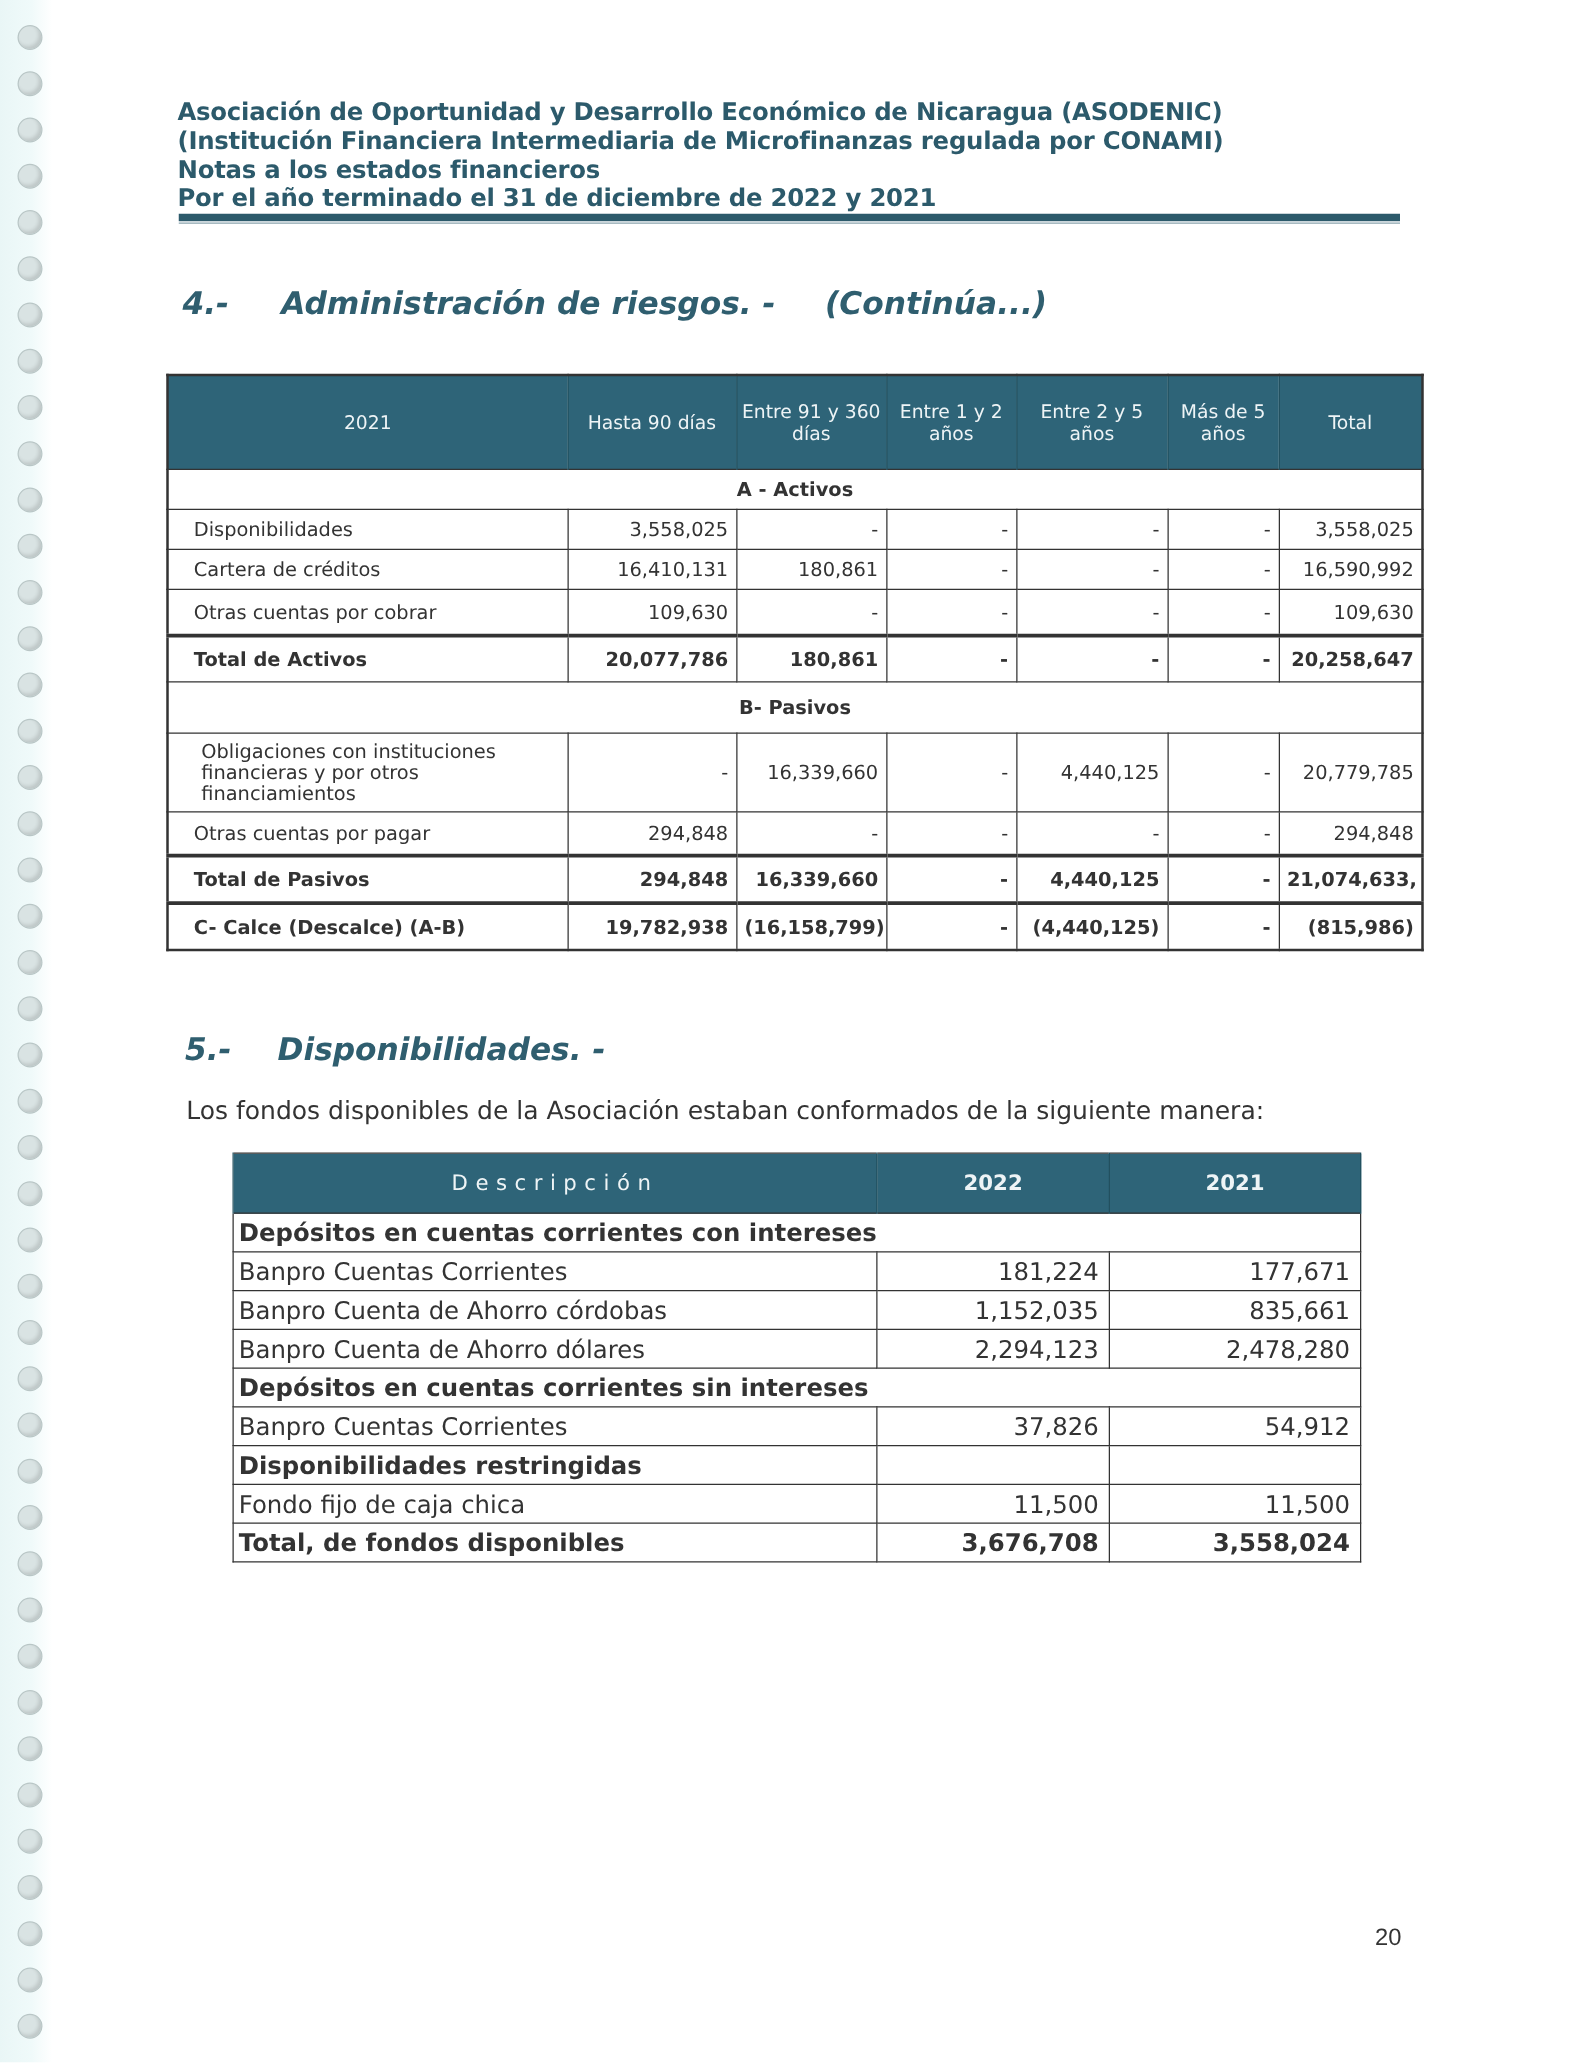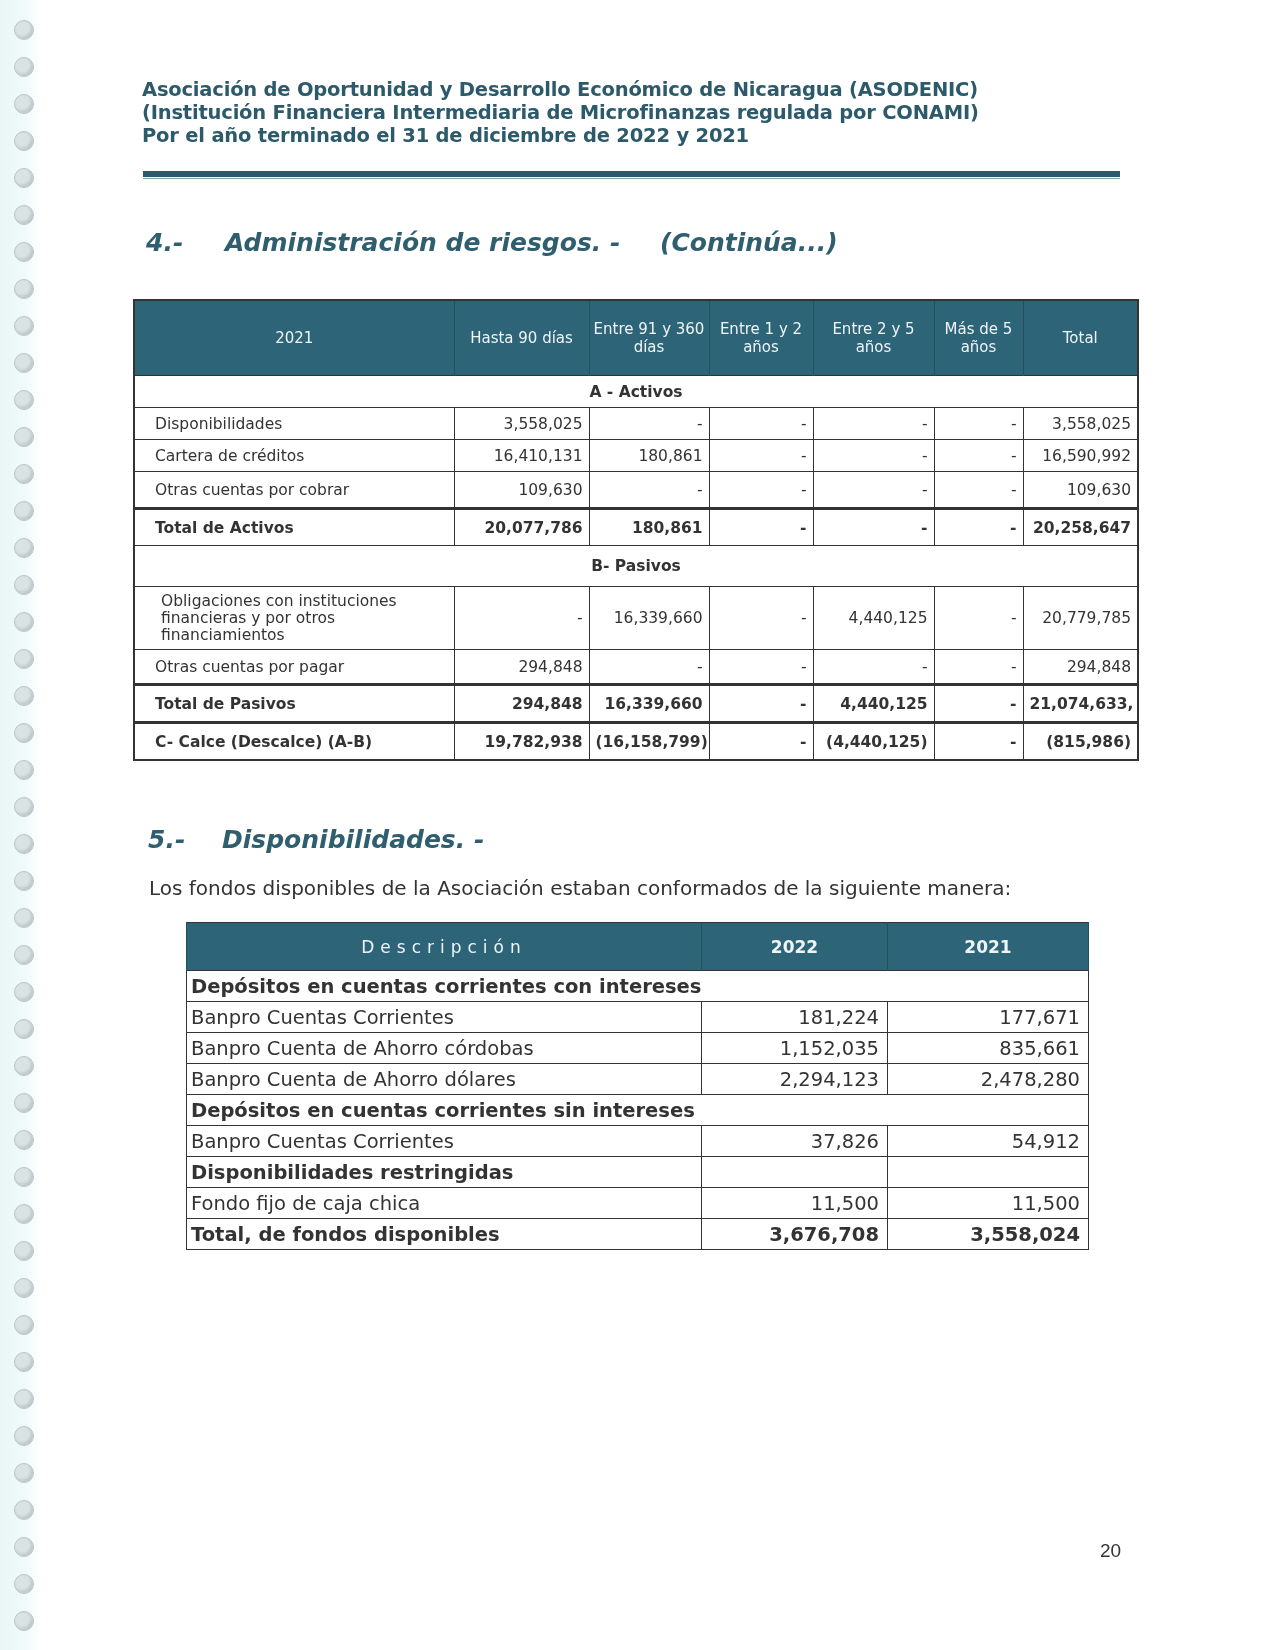--- a/index.html
+++ b/index.html
@@ -123,20 +123,21 @@
     <div class="ring" style="top: 1463px;"></div>
     <div class="ring" style="top: 1500px;"></div>
     <div class="ring" style="top: 1537px;"></div>
     <div class="ring" style="top: 1574px;"></div>
     <div class="ring" style="top: 1611px;"></div>
   </div>
 
 <div class="hdr-block">
   <div class="hdr-line">Asociación de Oportunidad y Desarrollo Económico de Nicaragua (ASODENIC)</div>
   <div class="hdr-line">(Institución Financiera Intermediaria de Microfinanzas regulada por CONAMI)</div>
+  <div class="hdr-line">Notas a los estados financieros</div>
   <div class="hdr-line">Por el año terminado el 31 de diciembre de 2022 y 2021</div>
 </div>
 <div class="hdr-rule"></div>
 <div class="hdr-rule2"></div>
 
 <div class="sec-heading" style="left:146px; top:228px;">4.-</div>
 <div class="sec-heading" style="left:225px; top:228px;">Administración de riesgos. -</div>
 <div class="sec-heading" style="left:660px; top:228px;">(Continúa...)</div>
 
 <table class="t1">

